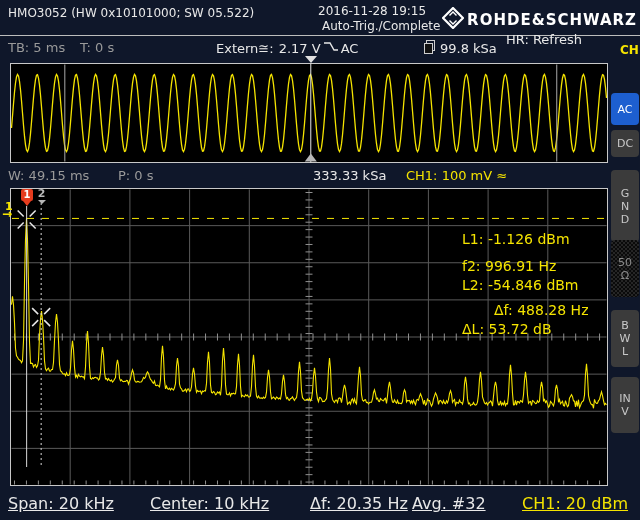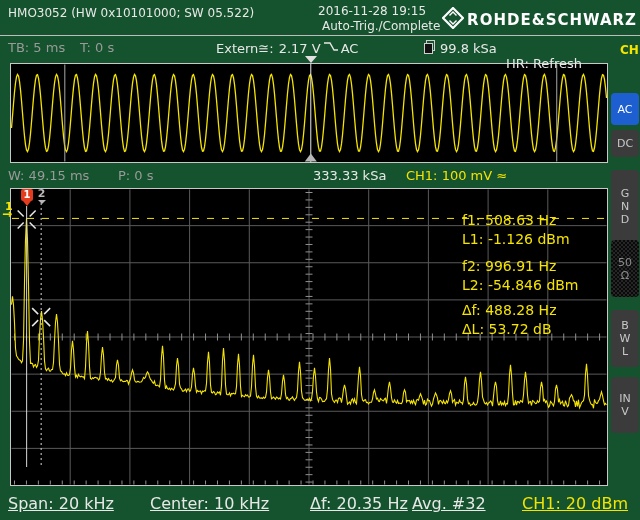--- a/index.html
+++ b/index.html
@@ -1,16 +1,16 @@
 <!DOCTYPE html>
 <html><head>
 <meta charset="utf-8">
 <style>
   html,body{margin:0;padding:0;background:#050505;}
-  #screen{position:relative;width:640px;height:520px;background:#14532d;overflow:hidden;
+  #screen{position:relative;width:640px;height:520px;background:#0f172a;overflow:hidden;
           font-family:"DejaVu Sans",sans-serif;color:#e8e8e8;}
   .abs{position:absolute;white-space:nowrap;}
   .gray{color:#9a9a9a;}
   .white{color:#e8e8e8;}
   .yellow{color:#f5e400;}
   .t12{font-size:12px;}
   .t13{font-size:13px;}
   .t14{font-size:16px;text-decoration:underline;}
   #divider{left:0;top:35px;width:640px;height:1px;background:#bdbdbd;}
   #logo{right:3px;top:7px;display:flex;align-items:center;gap:3px;}
@@ -262,35 +262,34 @@
   <div class="abs" id="trig-pos-triangle"></div>
   <div class="abs t13 white" id="acq-group">
     <span>
       <svg width="13" height="14" viewBox="0 0 13 14">
         <rect x="3.5" y="0.5" width="8" height="10" fill="none" stroke="#cfcfcf"></rect>
         <rect x="1.5" y="3.5" width="8" height="10" fill="#111" stroke="#cfcfcf"></rect>
       </svg>
     </span>
     <span>99.8 kSa</span>
   </div>
-  <div class="abs t13 white" style="left:506px;top:56px;">HR: Refresh</div>
+  <div class="abs t13 white" style="left:506px;top:32px;">HR: Refresh</div>
 
   <div class="abs t13 gray" style="left:8px;top:168px;">W: 49.15 ms</div>
   <div class="abs t13 gray" style="left:118px;top:168px;">P: 0 s</div>
   <div class="abs t13 white" style="left:313px;top:168px;">333.33 kSa</div>
   <div class="abs t13 yellow" style="left:406px;top:168px;">
     <span>CH1: 100 mV</span>
     <span>≈</span>
   </div>
 
-  <div class="abs meas" style="top:212px;"><span>f1:</span> <span>508.63 Hz</span></div>
   <div class="abs meas" style="top:231px;"><span>L1:</span> <span>-1.126 dBm</span></div>
   <div class="abs meas" style="top:258px;"><span>f2:</span> <span>996.91 Hz</span></div>
   <div class="abs meas" style="top:277px;"><span>L2:</span> <span>-54.846 dBm</span></div>
-  <div class="abs meas" style="top:302px;"><span>Δf:</span> <span>488.28 Hz</span></div>
+  <div class="abs meas" style="top:302px;margin-left:32px;"><span>Δf:</span> <span>488.28 Hz</span></div>
   <div class="abs meas" style="top:321px;"><span>ΔL:</span> <span>53.72 dB</span></div>
 
   <div class="abs" id="marker1">1</div>
   <div class="abs" id="marker2">
     <span>2</span>
     <div class="m2tri"></div>
   </div>
   <div class="abs" id="refmark">
     <span style="padding-left:3px;">1</span>
     <span class="arr">→</span>

